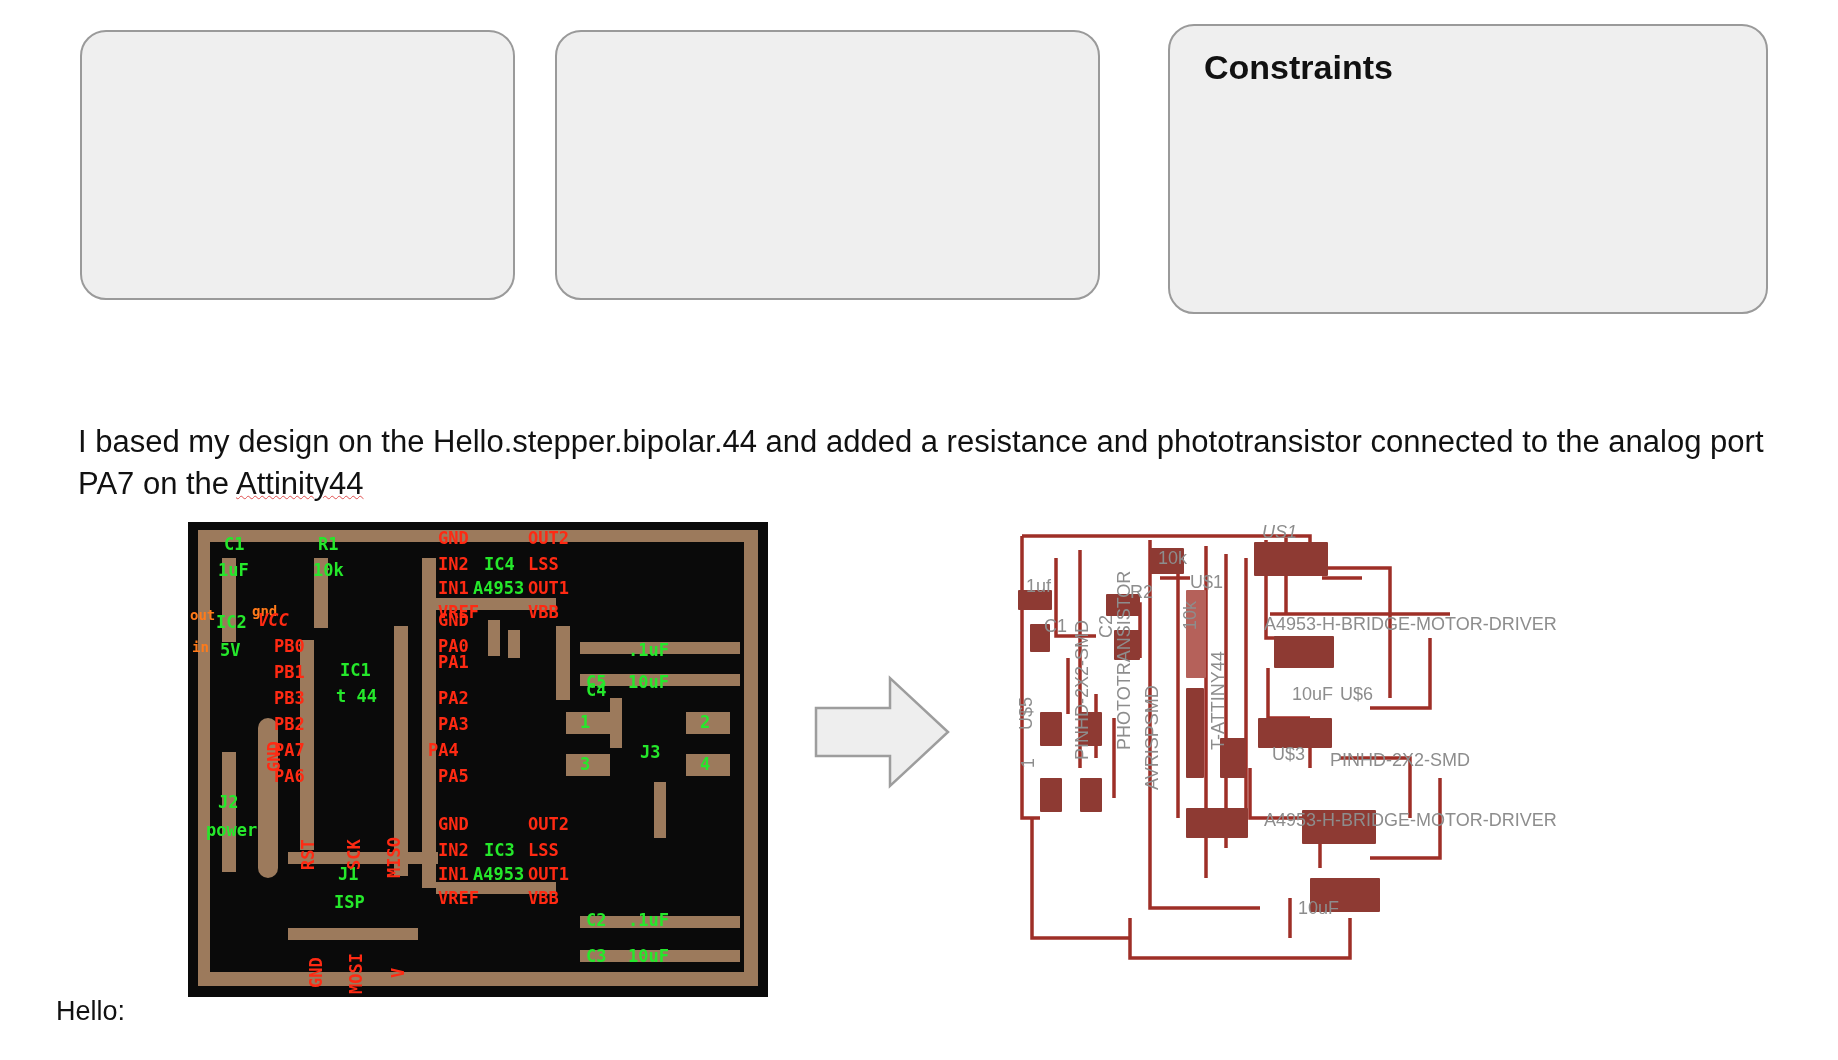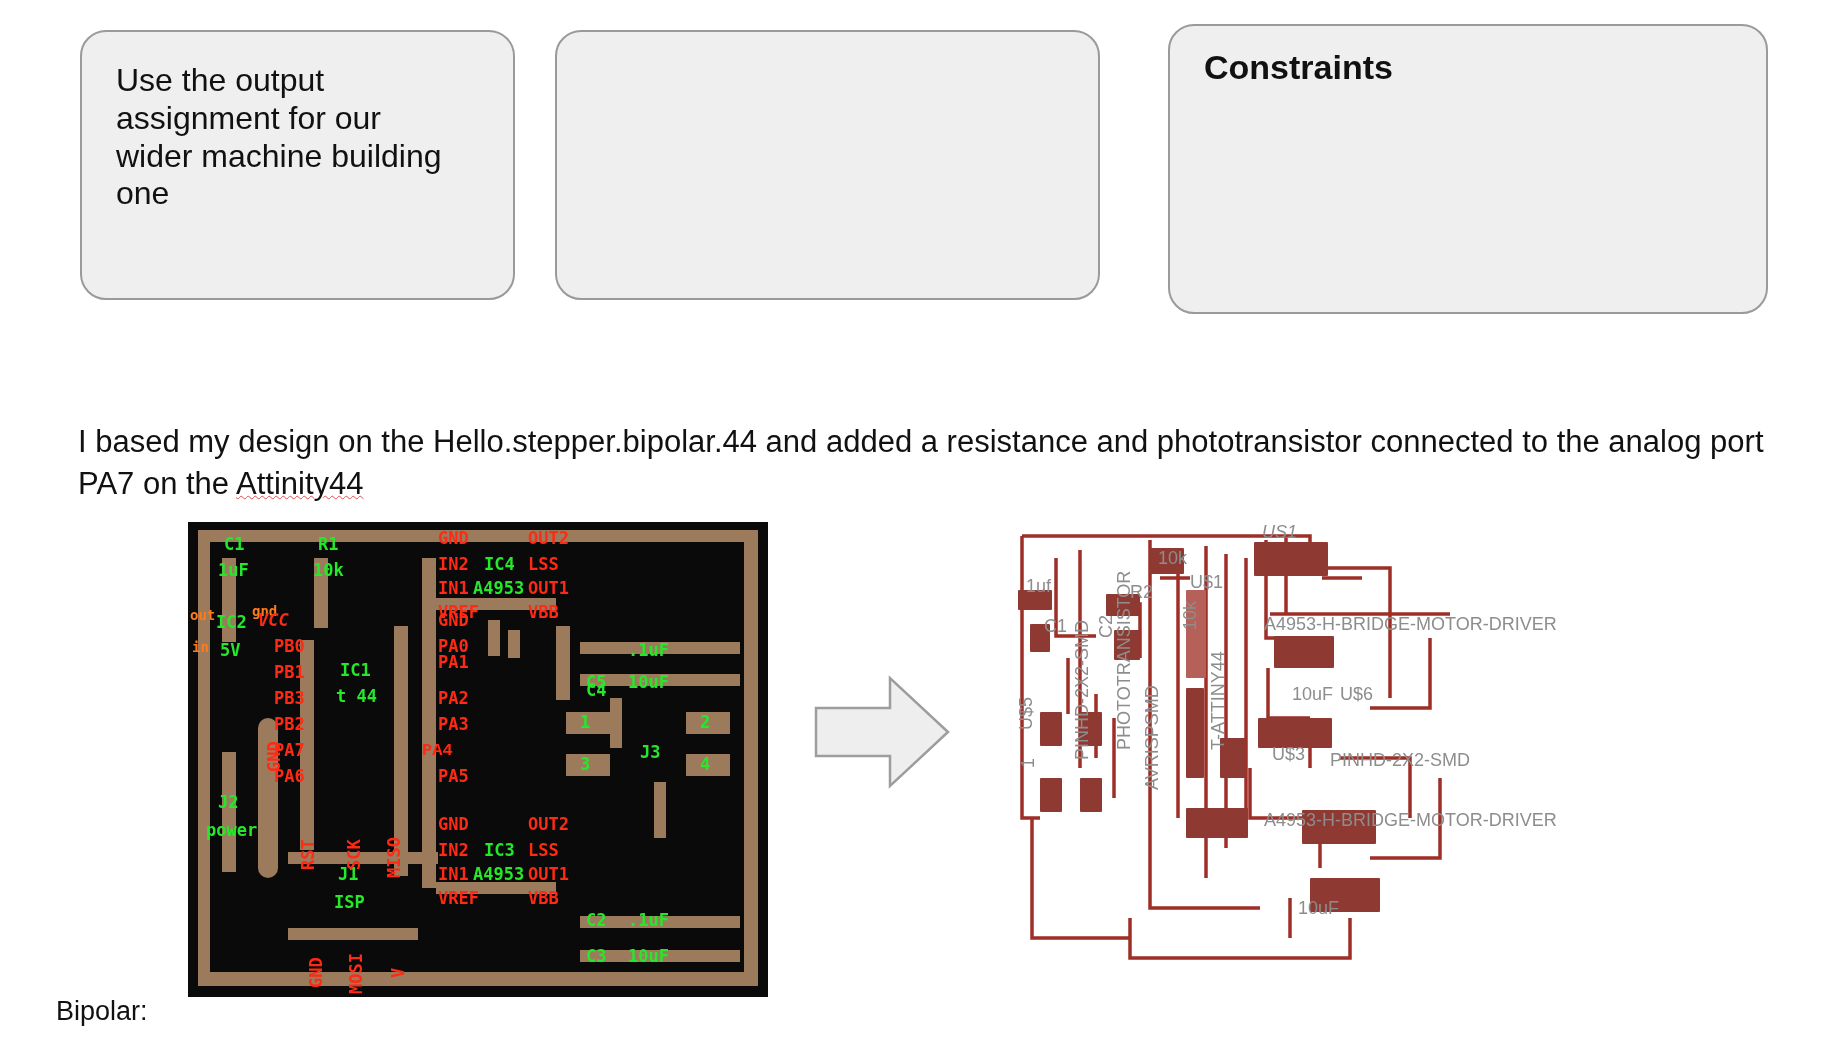--- a/index.html
+++ b/index.html
@@ -132,24 +132,20 @@
     width: 760px;
     font-size: 27px;
     line-height: 1.22;
     white-space: pre-line;
   }
 </style>
 </head>
 <body>
 
 <div class="callout" id="idea-box">
-  <div class="c-body">Use the output
-assignment for our
-wider machine building
-one</div>
 </div>
 
 <div class="callout" id="objective-box">
 </div>
 
 <div class="callout" id="constraints-box">
   <div class="c-title">Constraints</div>
 </div>
 
 <p id="intro-paragraph"><span>I based my design on the Hello.stepper.bipolar.44 and added a resistance and phototransistor connected to the analog port PA7 on the </span><span class="squiggle">Attinity44</span></p>
@@ -215,21 +211,21 @@
   <div class="lbl g" style="left:398px; top:120px;margin-top:40px;">C4</div>
   <div class="lbl g" style="left:440px; top:120px;">.1uF</div>
   <div class="lbl r" style="left:86px;  top:168px;">PB3</div>
   <div class="lbl r" style="left:250px; top:168px;">PA2</div>
   <div class="lbl g" style="left:148px; top:166px;">t 44</div>
   <div class="lbl g" style="left:398px; top:152px;">C5</div>
   <div class="lbl g" style="left:440px; top:152px;">10uF</div>
   <div class="lbl r" style="left:86px;  top:194px;">PB2</div>
   <div class="lbl r" style="left:250px; top:194px;">PA3</div>
   <div class="lbl r" style="left:86px;  top:220px;">PA7</div>
-  <div class="lbl r" style="left:234px; top:220px;font-family:Liberation Mono, monospace;">PA4</div>
+  <div class="lbl r" style="left:240px; top:220px;">PA4</div>
   <div class="lbl g" style="left:392px; top:192px;">1</div>
   <div class="lbl g" style="left:512px; top:192px;">2</div>
   <div class="lbl r" style="left:86px;  top:246px;">PA6</div>
   <div class="lbl r" style="left:250px; top:246px;">PA5</div>
   <div class="lbl g" style="left:392px; top:234px;">3</div>
   <div class="lbl g" style="left:512px; top:234px;">4</div>
   <div class="lbl g" style="left:452px; top:222px;">J3</div>
   <div class="lbl g" style="left:30px;  top:272px;">J2</div>
   <div class="lbl g" style="left:18px;  top:300px;">power</div>
   <div class="lbl r" style="left:250px; top:294px;">GND</div>
@@ -337,15 +333,15 @@
   <div class="rlbl vert" style="left:86px; top:120px;">C2</div>
   <div class="rlbl vert" style="left:104px;top:232px;">PHOTOTRANSISTOR</div>
   <div class="rlbl vert" style="left:132px;top:272px;">AVRISPSMD</div>
   <div class="rlbl vert" style="left:170px;top:112px;">10k</div>
   <div class="rlbl vert" style="left:198px;top:232px;">T-ATTINY44</div>
   <div class="rlbl" style="left:120px;top:64px;">R2</div>
   <div class="rlbl" style="left:180px;top:54px;">U$1</div>
 </div>
 
 <div id="source-caption">
-  <div>Bipolar:</div>
+  <div>Hello:</div>
   
 </div>
 
 </body></html>

